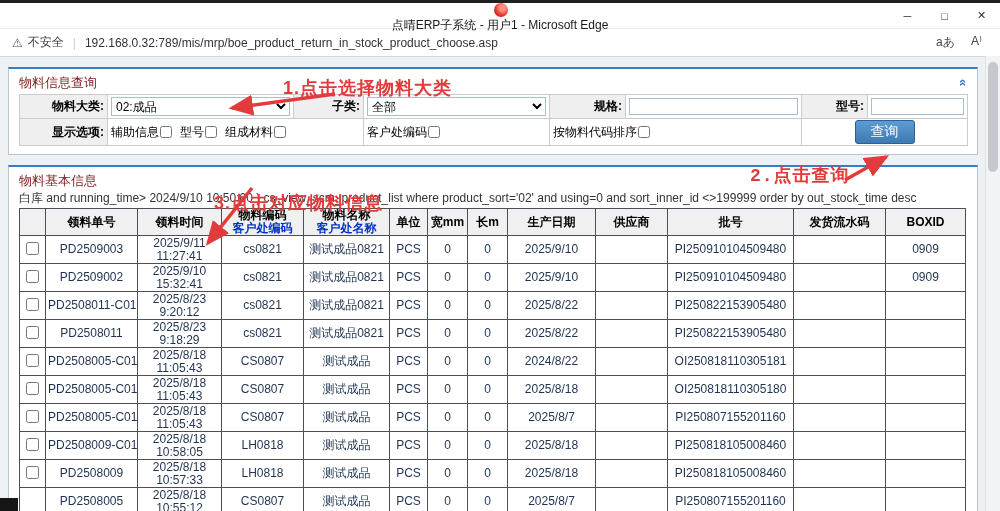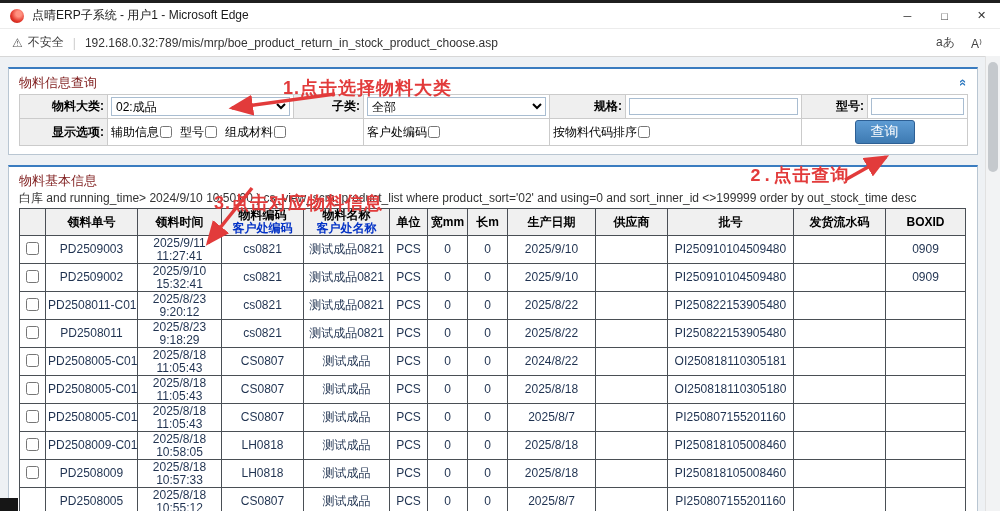--- a/index.html
+++ b/index.html
@@ -1,31 +1,31 @@
 <!DOCTYPE html>
 <html><head>
 <meta charset="utf-8">
 <style>
   html,body{margin:0;padding:0;}
   body{font-family:"Liberation Sans","DejaVu Sans",sans-serif;}
   .window{position:relative;width:1000px;height:511px;overflow:hidden;background:#eef1f4;}
   .frame-top{height:3px;background:#1f1f1f;}
   
-  .titlebar{height:25px;background:#fff;display:flex;align-items:center;position:relative;}
+  .titlebar{height:25px;background:#fff;display:flex;align-items:center;position:relative;flex-direction:column;}
   .app-icon{width:14px;height:14px;border-radius:50%;background:radial-gradient(circle at 62% 35%,#ff9180 0 22%,#e23428 60%,#a8160c);margin:0 8px 0 10px;flex:0 0 auto;}
   .win-title{font-size:12px;color:#1a1a1a;white-space:nowrap;}
   .win-controls{position:absolute;right:0;top:0;height:100%;display:flex;}
   .win-btn{width:37px;display:flex;align-items:center;justify-content:center;font-size:11px;color:#333;cursor:pointer;}
   
   .addressbar{height:27px;background:#fff;border-top:1px solid #ececec;border-bottom:1px solid #d7d7d7;display:flex;align-items:center;font-size:12px;padding:0 12px;}
   .sec-chip{display:flex;align-items:center;gap:5px;color:#3c3c3c;cursor:pointer;}
   .warn-icon{font-size:12px;color:#555;}
   .chip-sep{color:#ccc;margin:0 9px;}
   .url-text{color:#333;}
-  .ab-right{margin-left:auto;display:flex;gap:16px;color:#444;align-items:flex-end;padding-right:6px;}
+  .ab-right{margin-left:auto;display:flex;gap:16px;color:#444;align-items:flex-start;padding-right:6px;}
   .ab-icon{cursor:pointer;font-size:12px;}
   
   .content{position:relative;padding:10px 22px 0 8px;}
   .panel{background:#fff;border:1px solid #b9c6d2;border-top:2px solid #3a7cc0;margin-bottom:10px;padding:2px 10px 8px 10px;}
   .panel2{padding-bottom:0;}
   .panel-head{display:flex;justify-content:space-between;align-items:center;height:23px;}
   .panel-title{font-size:13px;color:#7f1d1d;}
   .collapse{color:#2f7ac0;font-size:13px;font-weight:bold;transform:rotate(90deg);cursor:pointer;line-height:1;}
   
   table.form{width:100%;border-collapse:collapse;table-layout:fixed;}

